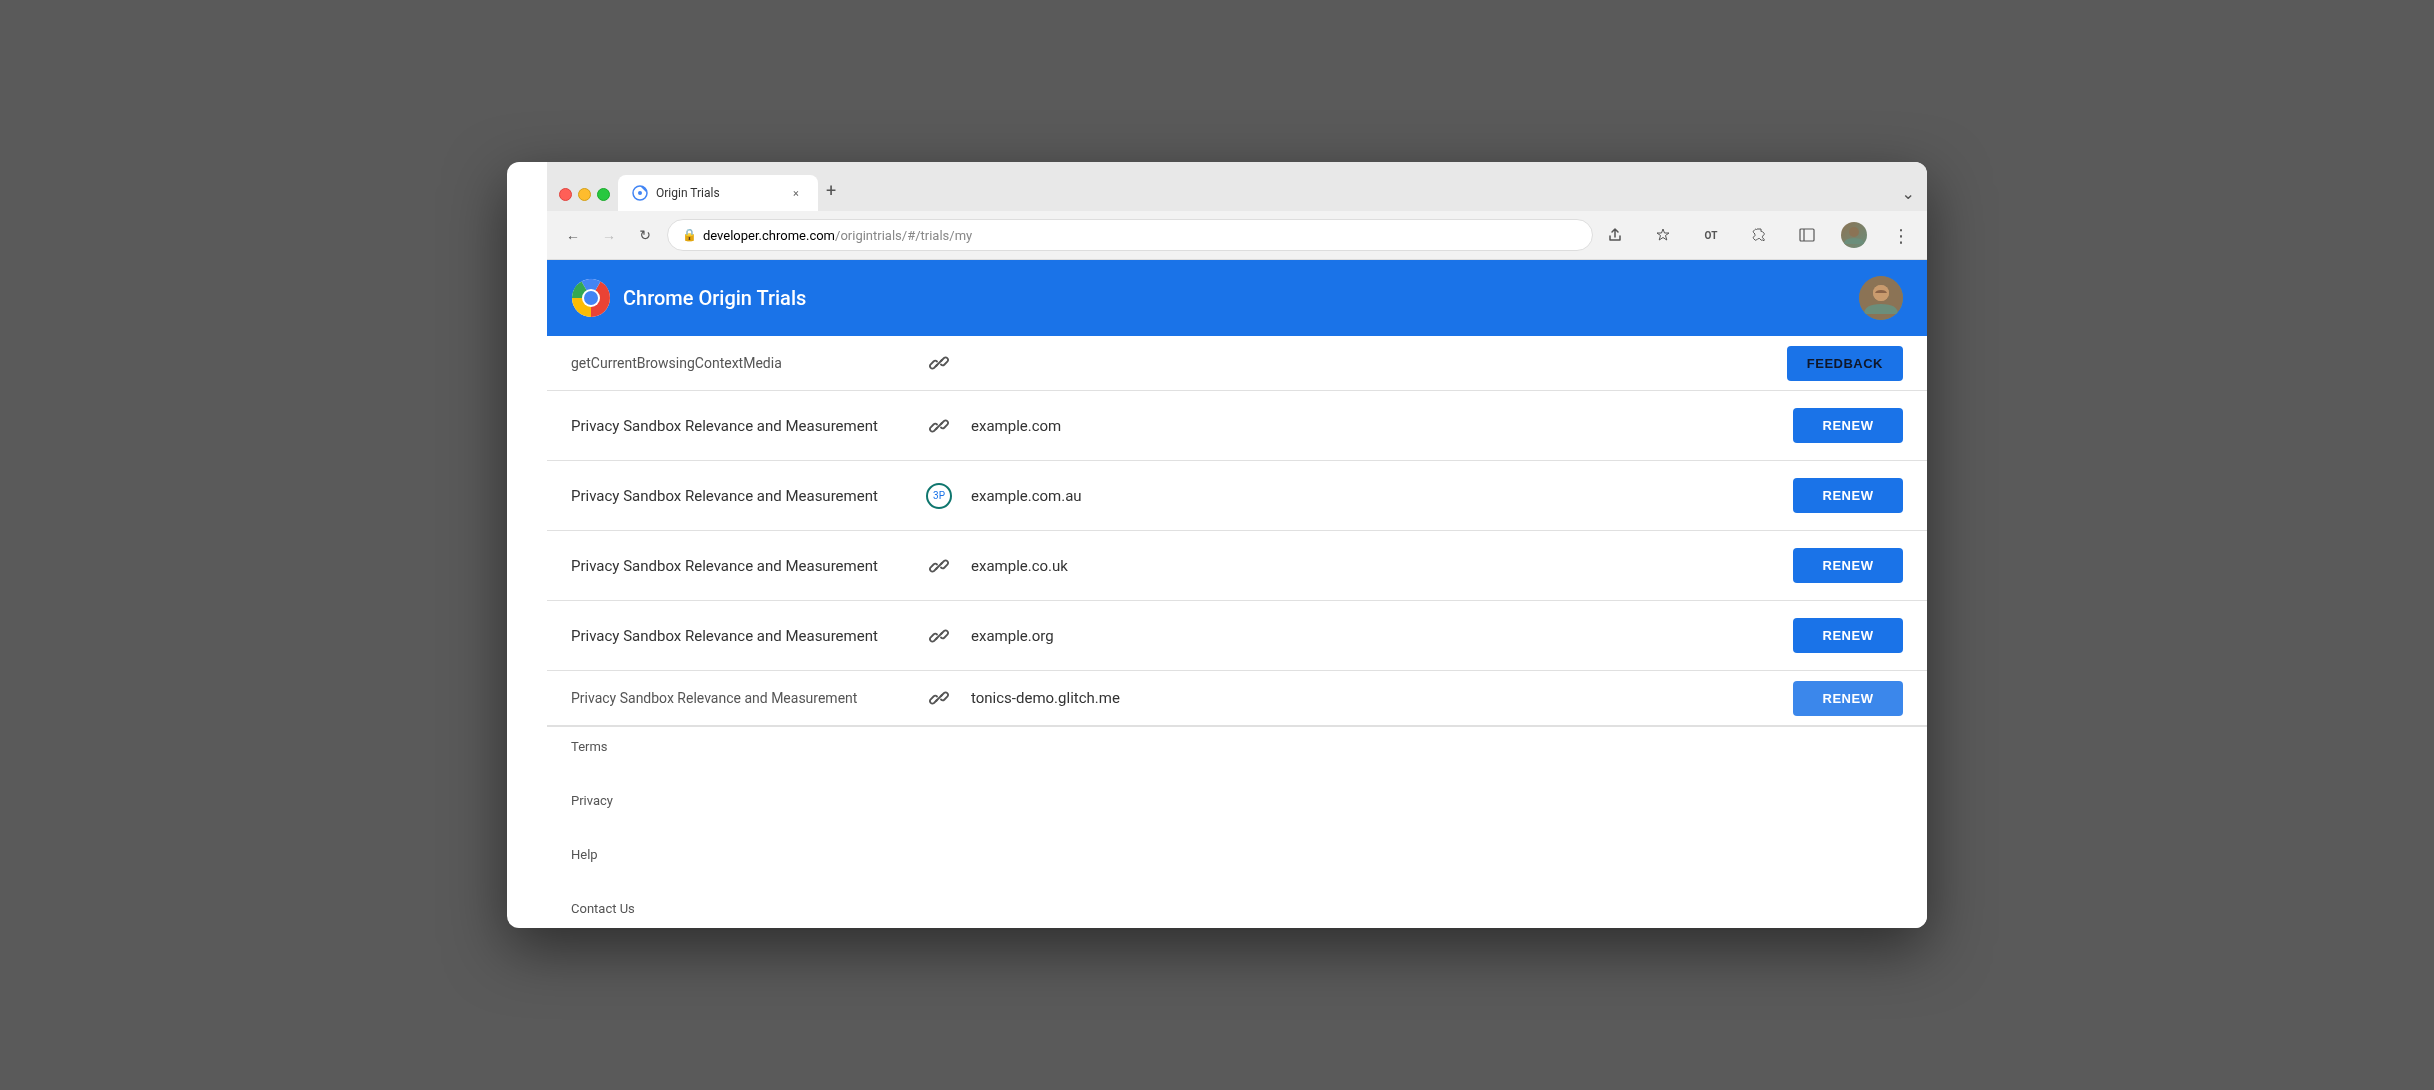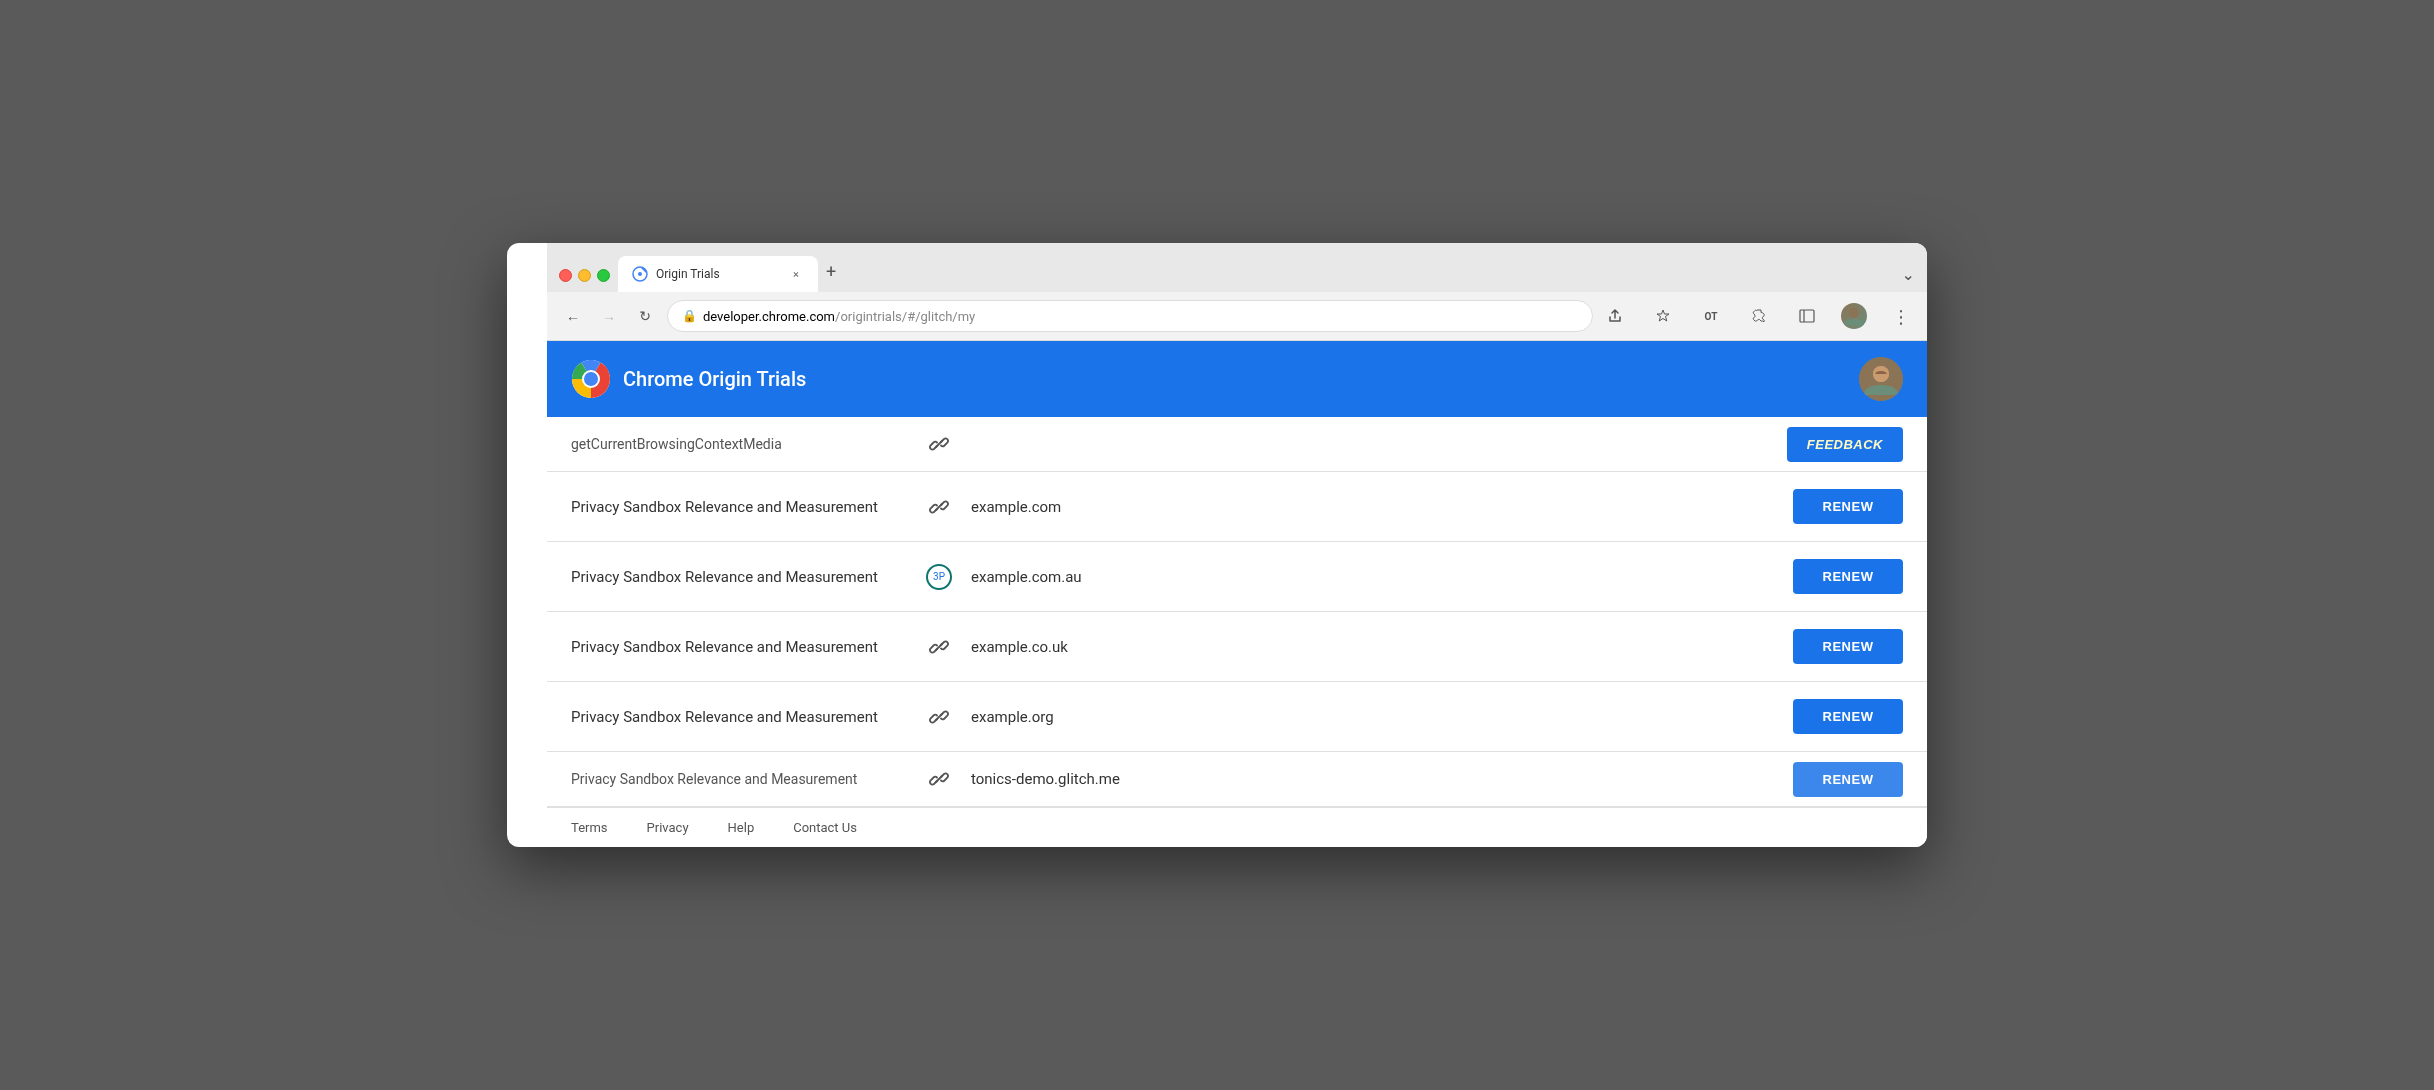--- a/index.html
+++ b/index.html
@@ -296,30 +296,29 @@
 
     .trial-domain {
       font-size: 15px;
       color: #333;
       flex: 1;
       margin-left: 12px;
     }
 
     .feedback-btn {
       background: #1a73e8;
-      color: #fef9c3;
+      color: #0f172a;
       border: none;
       border-radius: 4px;
       padding: 10px 20px;
       font-size: 13px;
       font-weight: 600;
       letter-spacing: 0.5px;
       cursor: pointer;
       text-transform: uppercase;
-      font-style: italic;
     }
 
     .renew-btn {
       background: #1a73e8;
       color: #fff;
       border: none;
       border-radius: 4px;
       padding: 10px 24px;
       font-size: 13px;
       font-weight: 600;
@@ -327,23 +326,24 @@
       cursor: pointer;
       text-transform: uppercase;
       min-width: 110px;
     }
 
     
     .page-footer {
       background: #fff;
       padding: 12px 24px;
       display: flex;
-      justify-content: flex-start;
+      justify-content: center;
       gap: 39px;
       border-top: 1px solid #e0e0e0;
+      flex-direction: column;
     }
 
     .footer-link {
       font-size: 13px;
       color: #555;
       text-decoration: none;
       cursor: pointer;
     }
 
     
@@ -381,21 +381,21 @@
   </div>
 
   <div class="nav-bar">
     <button class="nav-btn">←</button>
     <button class="nav-btn disabled">→</button>
     <button class="nav-btn">↻</button>
 
     <div class="address-bar">
       <span class="lock-icon">🔒</span>
       <span class="address-text">
-        <span class="address-highlight">developer.chrome.com</span><span class="address-dim">/origintrials/#/glitch/my</span>
+        <span class="address-highlight">developer.chrome.com</span><span class="address-dim">/origintrials/#/trials/my</span>
       </span>
     </div>
 
     <div class="nav-actions">
       <div class="nav-action-btn">
         <svg width="16" height="16" viewBox="0 0 16 16">
           <path d="M8 2L8 10M8 2L5 5M8 2L11 5M3 9v4h10V9" stroke="#555" stroke-width="1.5" fill="none" stroke-linecap="round" stroke-linejoin="round"></path>
         </svg>
       </div>
       <div class="nav-action-btn">

